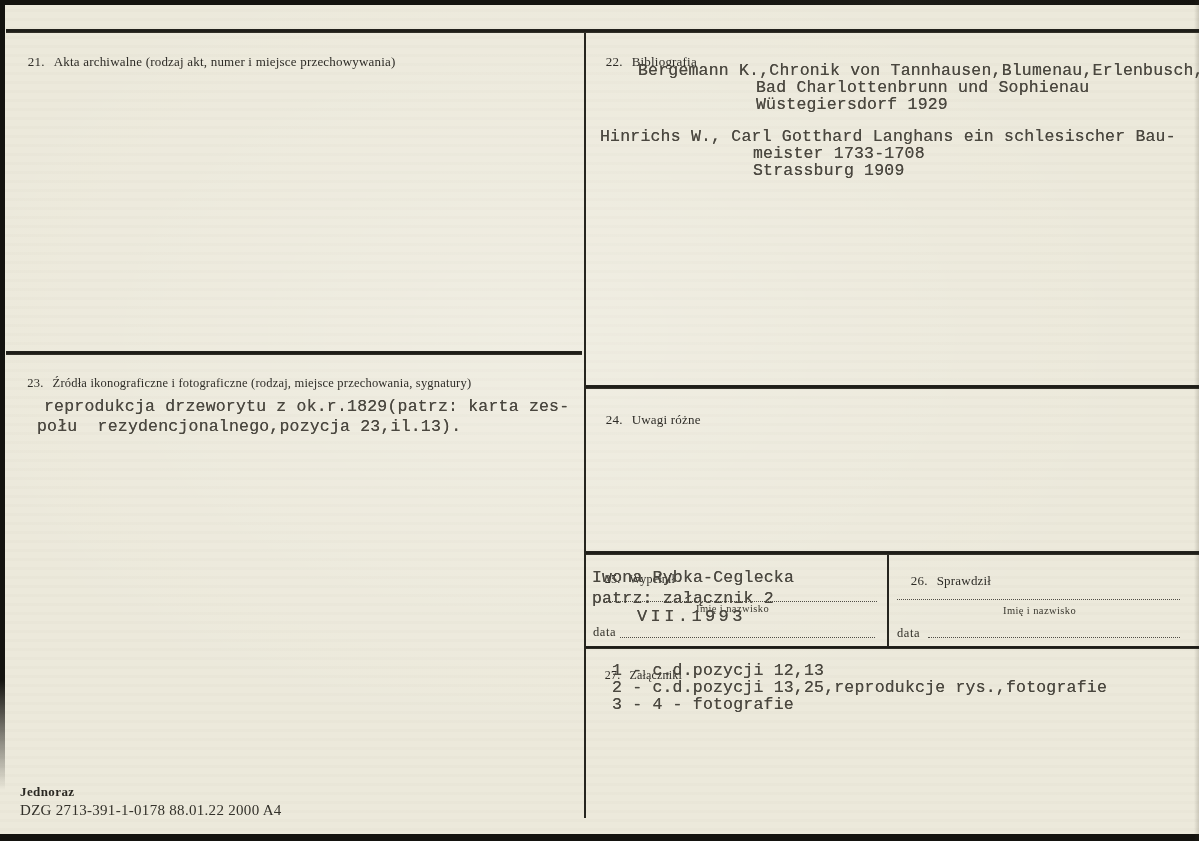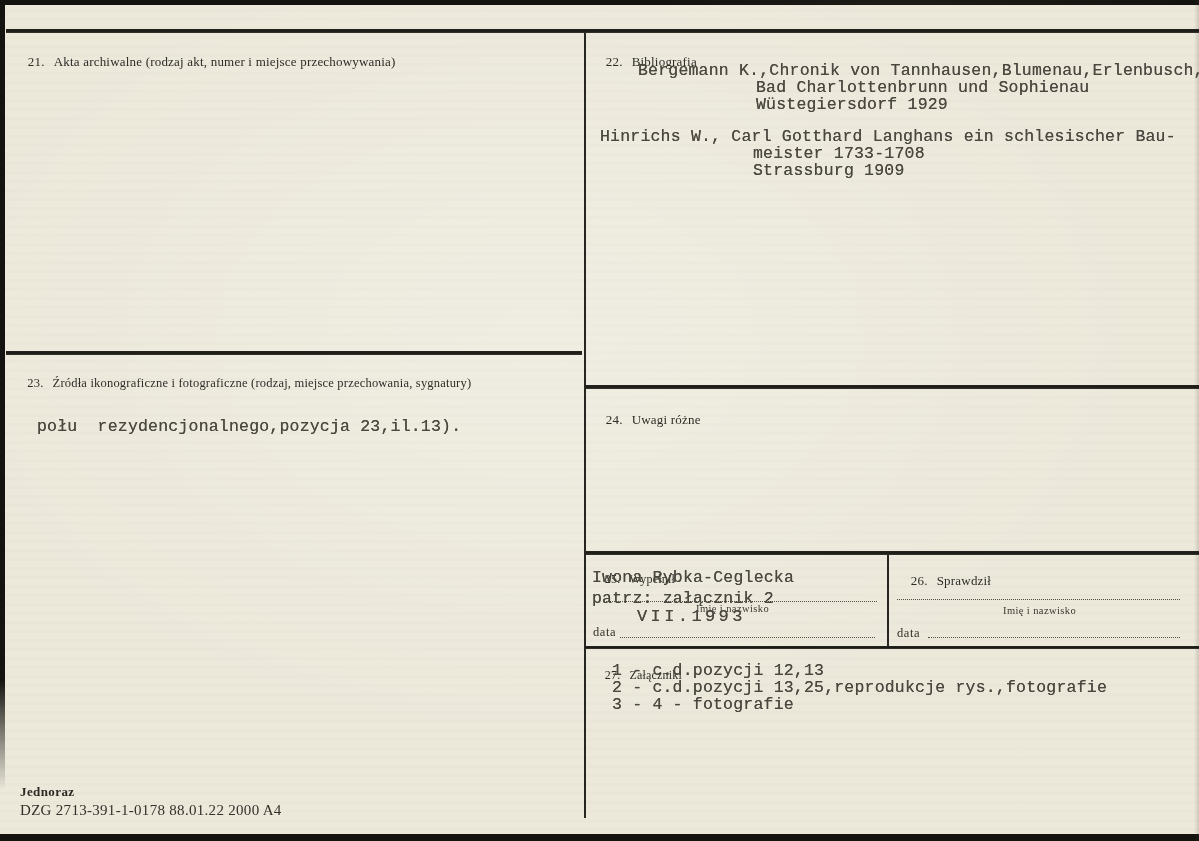--- a/index.html
+++ b/index.html
@@ -70,20 +70,21 @@
   <div class="abs typed" style="left:638px;top:62px;">Bergemann K.,Chronik von Tannhausen,Blumenau,Erlenbusch,</div>
   <div class="abs typed" style="left:756px;top:79px;">Bad Charlottenbrunn und Sophienau</div>
   <div class="abs typed" style="left:756px;top:96px;">Wüstegiersdorf 1929</div>
   <div class="abs typed" style="left:600px;top:128px;">Hinrichs W., Carl Gotthard Langhans ein schlesischer Bau-</div>
   <div class="abs typed" style="left:753px;top:145px;">meister 1733-1708</div>
   <div class="abs typed" style="left:753px;top:162px;">Strassburg 1909</div>
 
   <div class="abs print" style="left:14px;top:361px;font-size:12.5px;">
     <span class="no">23.</span><span>Źródła ikonograficzne i fotograficzne (rodzaj, miejsce przechowania, sygnatury)</span>
   </div>
+  <div class="abs typed" style="left:44px;top:398px;">reprodukcja drzeworytu z ok.r.1829(patrz: karta zes-</div>
   <div class="abs typed" style="left:37px;top:418px;">połu  rezydencjonalnego,pozycja 23,il.13).</div>
 
   <div class="abs print" style="left:592px;top:396px;">
     <span class="no">24.</span><span>Uwagi różne</span>
   </div>
 
   <div class="abs print" style="left:592px;top:557px;font-size:12px;">
     <span class="no">25.</span><span>Wypełnił</span>
   </div>
   <div class="abs dotted" style="left:604px;top:601px;width:273px;"></div>

